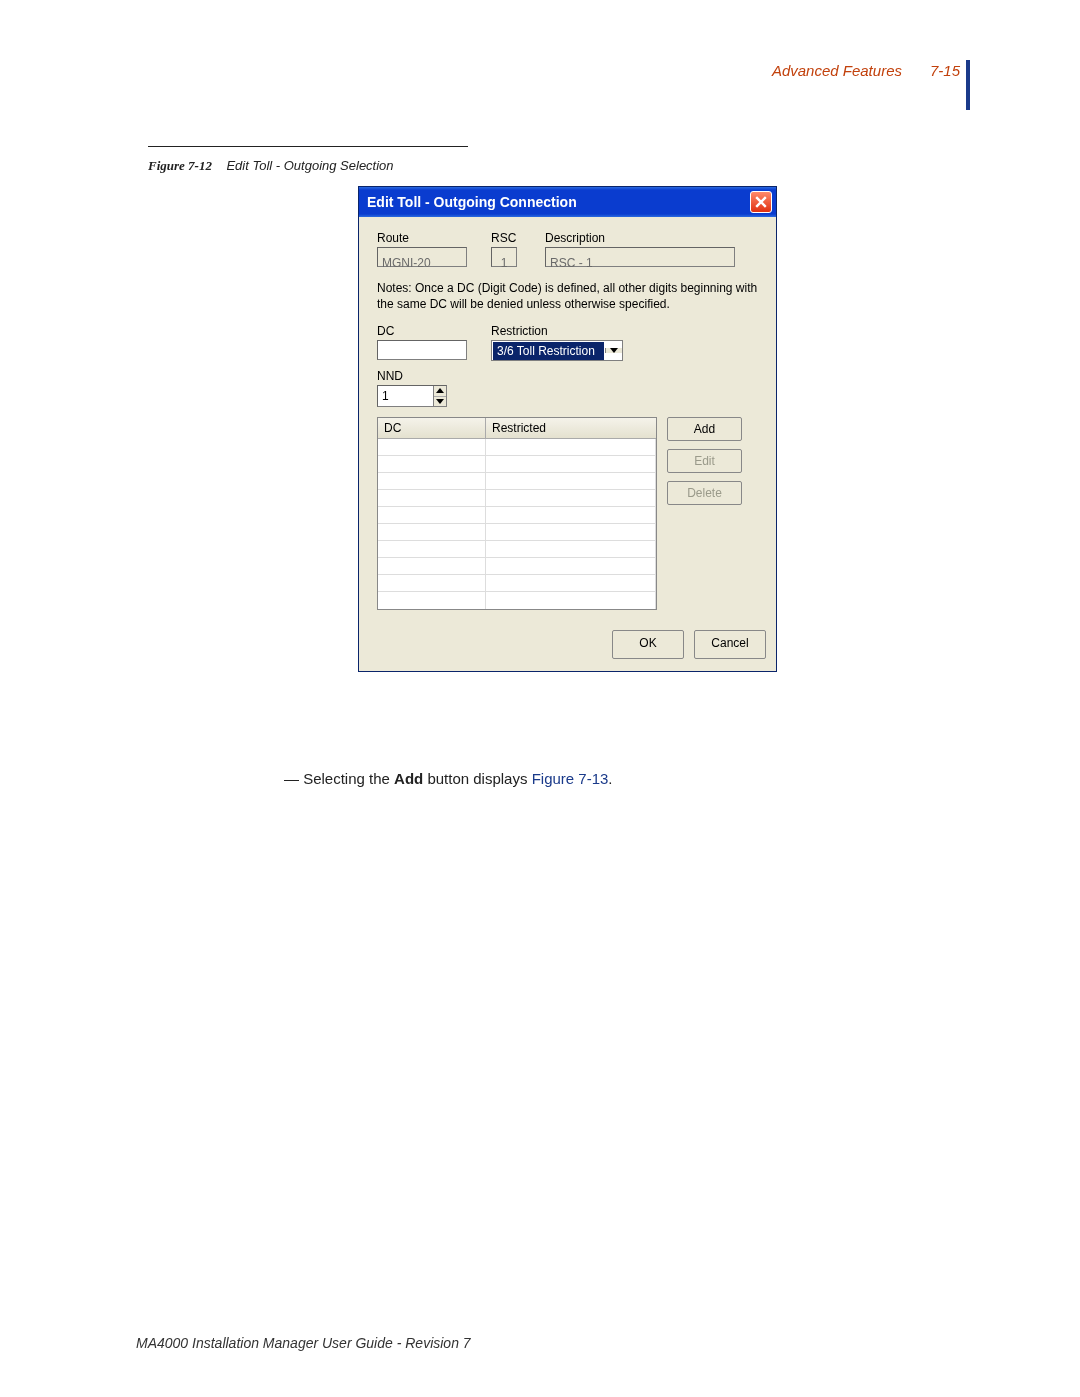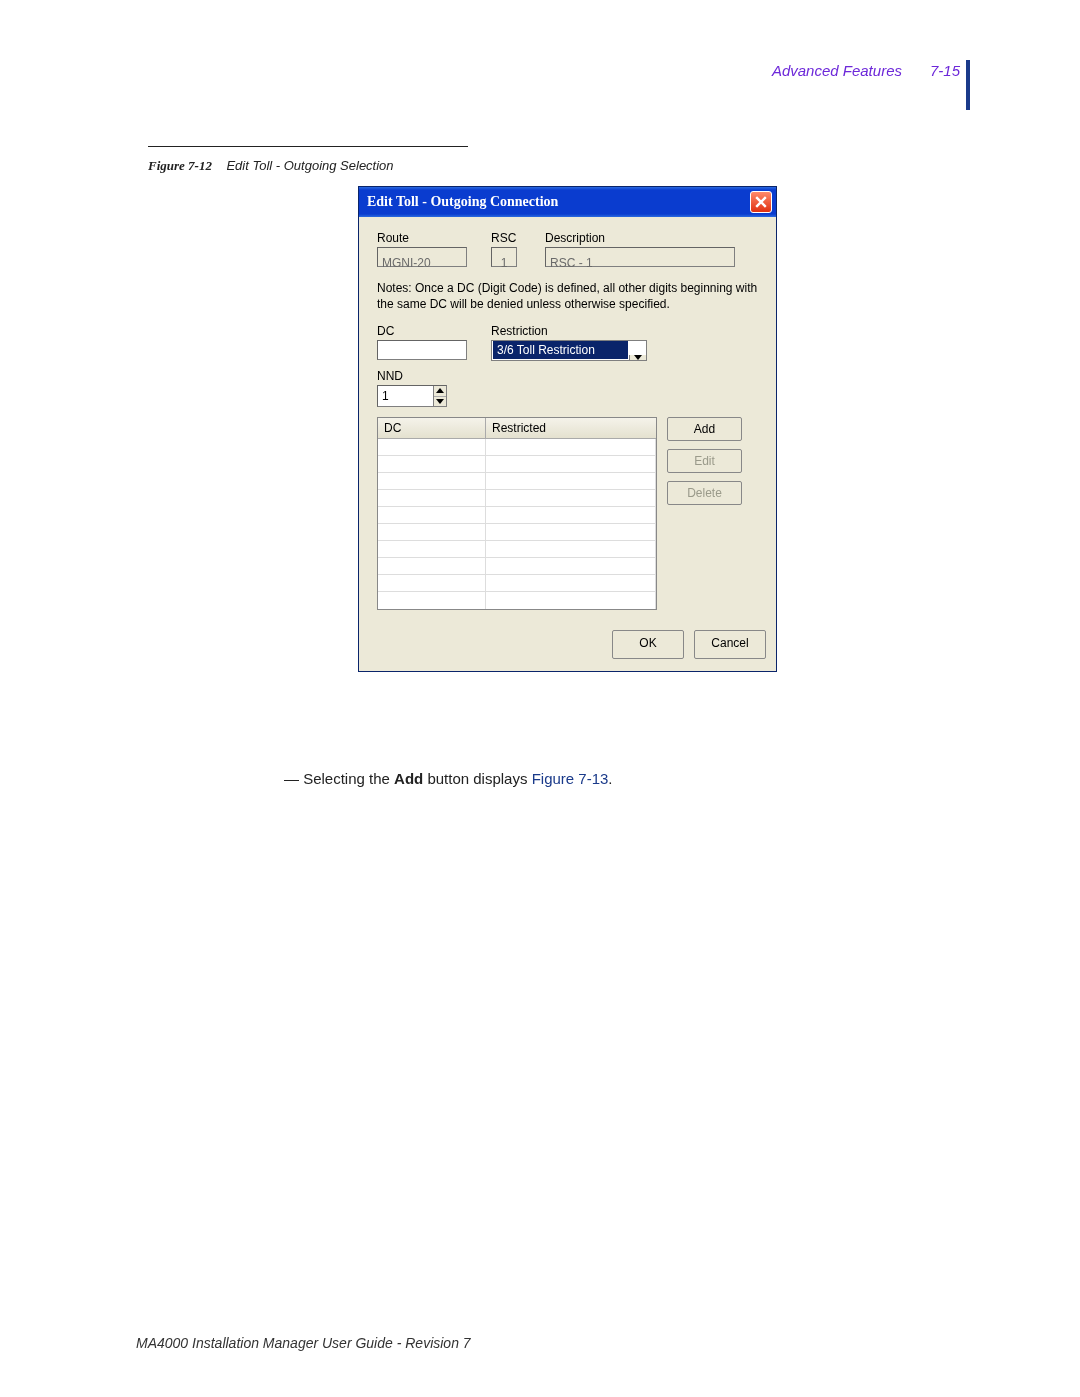--- a/index.html
+++ b/index.html
@@ -14,21 +14,21 @@
   }
   .page-header {
     position: absolute;
     top: 62px;
     right: 120px;
     display: flex;
     gap: 28px;
     align-items: flex-start;
     font-style: italic;
     font-size: 15px;
-    color: #6d28d9;
+    color: #c2410c;
   }
   .page-header-rule {
     position: absolute;
     top: 60px;
     right: 110px;
     width: 4px;
     height: 50px;
     background: #1a3a8a;
   }
   .figure-rule {
@@ -57,21 +57,20 @@
     font-size: 12px;
     color: #000;
   }
   .titlebar {
     height: 30px;
     background: linear-gradient(to bottom, #2a6ae0, #0a3ccf 10%, #0a3ccf 90%, #2a6ae0);
     display: flex;
     align-items: center;
     justify-content: space-between;
     padding: 0 4px 0 8px;
-    font-family: Liberation Serif, serif;
   }
   .titlebar-title {
     color: #fff;
     font-weight: bold;
     font-size: 14px;
   }
   .close-btn {
     width: 22px; height: 22px;
     background: linear-gradient(to bottom, #ff8a6a, #e03010);
     border: 1px solid #fff;
@@ -127,22 +126,22 @@
   .notes {
     margin: 14px 8px 12px 8px;
     font-size: 12px;
     line-height: 1.3;
   }
   .restriction-select {
     border: 1px solid #7f7f7f;
     background: #fff;
     height: 21px;
     display: flex;
-    align-items: flex-end;
-    width: 156px;
+    align-items: center;
+    width: 132px;
   }
   .restriction-select .sel-text {
     flex: 1;
     background: #0a246a;
     color: #fff;
     padding: 2px 4px;
     margin: 1px;
     font-size: 12px;
   }
   .restriction-select .sel-arrow {

